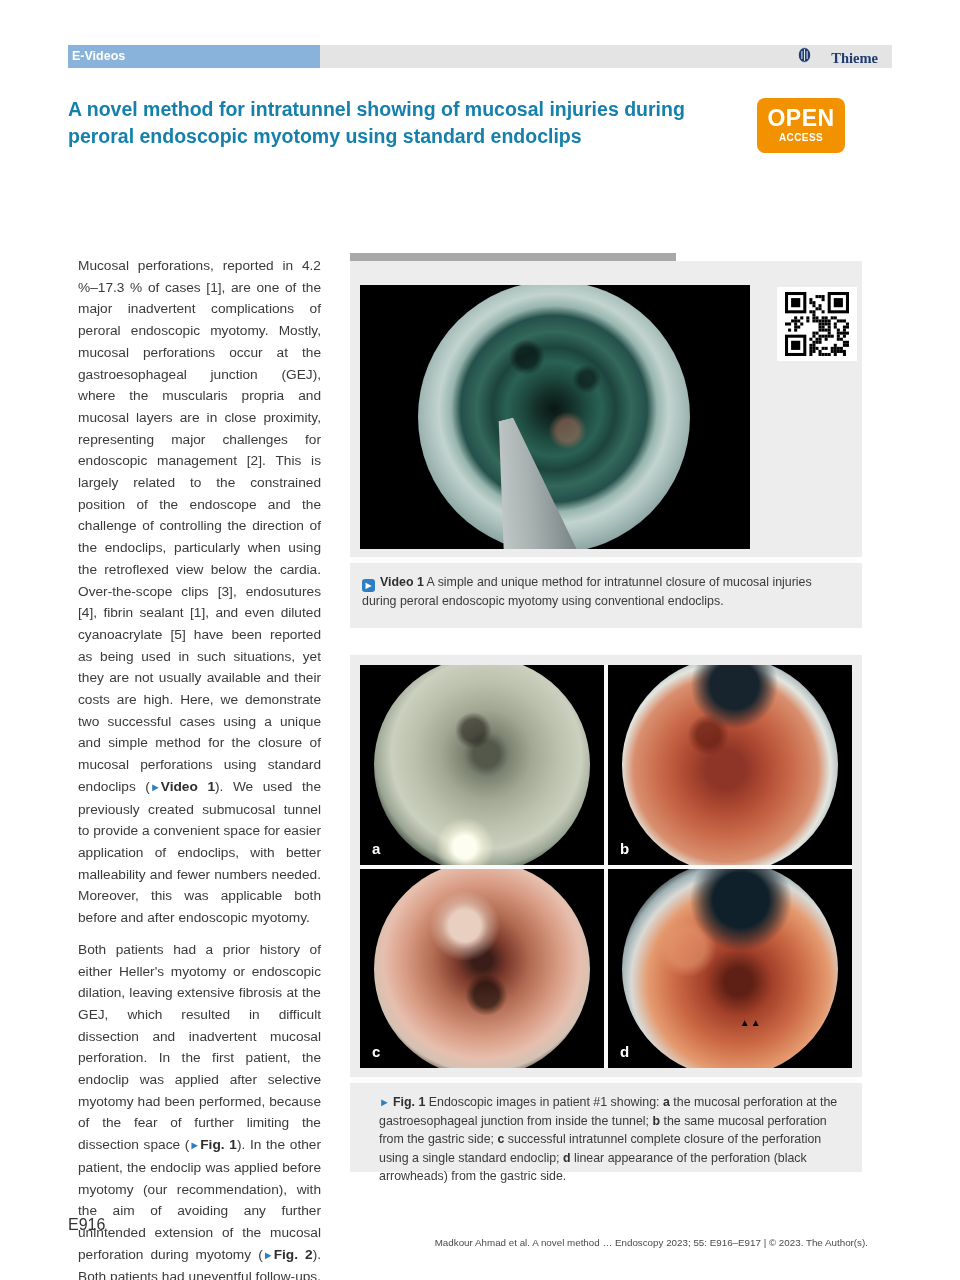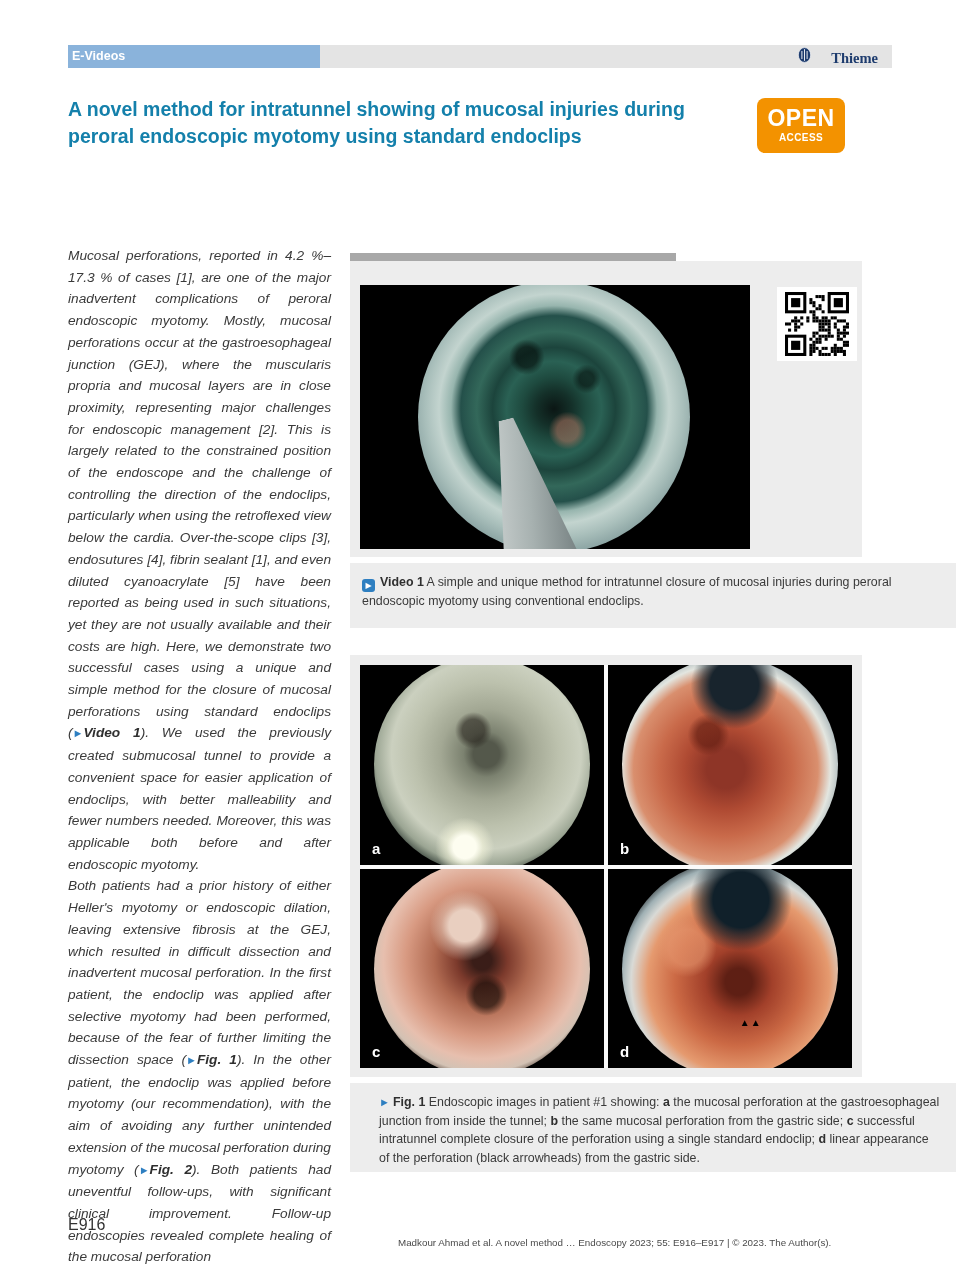--- a/index.html
+++ b/index.html
@@ -17,42 +17,42 @@
   .brand .word{font-family:"Liberation Serif",serif;font-weight:bold;font-size:14.5px;color:var(--navy);}
 
   
   .title{position:absolute;left:68px;top:96px;width:672px;color:var(--title);font-size:19.5px;font-weight:bold;line-height:1.4;}
   .oa-badge{position:absolute;left:757px;top:98px;width:88px;height:55px;background:var(--orange);border-radius:8px;color:#fff;font-weight:bold;text-align:center;display:flex;flex-direction:column;justify-content:center;}
   .oa-badge .l1{font-size:23px;line-height:24px;letter-spacing:.5px;}
   .oa-badge .l2{font-size:10px;line-height:15px;letter-spacing:.4px;}
 
   
   .col{position:absolute;left:68px;top:245px;width:263px;color:var(--ink);font-size:13.7px;line-height:21.7px;text-align:justify;}
-  .col p{margin:0;font-style:italic;}
+  .col p{margin:10px;}
   .seg-b{font-weight:bold;color:#2f2f2f;}
   .seg-accent{color:var(--accent);font-size:11px;}
 
   
   .video-topbar{position:absolute;left:350px;top:253px;width:326px;height:8px;background:var(--bar);}
   .video-panel{position:absolute;left:350px;top:261px;width:512px;height:296px;background:var(--panel);}
   .video-still{position:absolute;left:10px;top:24px;width:390px;height:264px;background:#000;overflow:hidden;}
   .endo-circle{position:absolute;left:58px;top:-4px;width:272px;height:272px;border-radius:50%;
     background:
       radial-gradient(circle at 40% 28%, rgba(5,15,12,.65) 0 4%, transparent 7%),
       radial-gradient(circle at 62% 36%, rgba(5,15,12,.6) 0 3%, transparent 6%),
       radial-gradient(circle at 55% 55%, rgba(190,120,100,.5) 0 5%, transparent 9%),
       radial-gradient(circle at 50% 47%,
         #0b1614 0%, #143029 9%, #1e4a3f 16%, #2a6154 24%, #1c443c 31%,
         #33685a 39%, #24504a 47%, #97b5ae 52%, #c3d4cf 58%, #a9bfbb 65%,
         #8aa3a2 73%, #6d8486 82%, #4d6164 100%);}
   .endo-cone{position:absolute;left:118px;bottom:-18px;width:92px;height:150px;transform:rotate(-14deg);
     clip-path:polygon(42% 0,58% 0,92% 100%,8% 100%);
     background:linear-gradient(100deg,#dde1e0,#a7b1b0 55%,#6f7a7b);}
   .qr{position:absolute;left:427px;top:26px;width:80px;height:74px;background:#fff;padding:5px;}
-  .caption-box{position:absolute;left:350px;width:606px;background:var(--panel);color:var(--ink);font-size:12.4px;line-height:1.5;padding:10px 14px 8px 12px;}
+  .caption-box{position:absolute;left:350px;width:512px;background:var(--panel);color:var(--ink);font-size:12.4px;line-height:1.5;padding:10px 14px 8px 12px;}
   .video-caption{top:563px;height:65px;}
   .fig-caption{top:1083px;height:89px;padding-left:29px;}
   .play-icon{display:inline-block;width:13px;height:13px;border-radius:3px;background:var(--accent);color:#fff;font-size:8px;line-height:13px;text-align:center;vertical-align:-2px;margin-right:5px;}
 
   
   .fig-panel{position:absolute;left:350px;top:655px;width:512px;height:422px;background:var(--panel);}
   .fig-grid{position:absolute;left:10px;top:10px;width:492px;height:403px;display:grid;grid-template-columns:1fr 1fr;grid-template-rows:1fr 1fr;gap:4px;background:#fafafa;}
   .fig-cell{position:relative;background:#000;overflow:hidden;}
   .fig-cell .circ{position:absolute;left:14px;top:-8px;width:216px;height:216px;border-radius:50%;}
   .circ-a{background:
@@ -73,21 +73,21 @@
   .circ-d{background:
       radial-gradient(circle at 55% 18%, #10202a 0 13%, rgba(16,32,42,.6) 18%, transparent 24%),
       radial-gradient(circle at 30% 40%, rgba(230,150,110,.6) 0 9%, transparent 15%),
       radial-gradient(circle at 54% 56%, #5e1f14 0 8%, #a2402a 20%, #cc6a45 38%, #e59a6f 54%,
         #d9dad6 64%, #9fb0b4 70%, #0c1114 78%, #05080a 100%);}
   .fig-label{position:absolute;left:12px;bottom:8px;color:#fff;font-weight:bold;font-size:15px;z-index:2;}
   .arrowheads{position:absolute;left:54%;bottom:20%;color:#000;font-size:10px;letter-spacing:1px;z-index:2;}
 
   
   .page-num{position:absolute;left:68px;top:1216px;font-size:16px;color:#333;}
-  .citation{position:absolute;right:92px;top:1237px;width:470px;text-align:left;font-size:9.8px;color:#4a4a4a;}
+  .citation{position:absolute;right:92px;top:1237px;width:470px;text-align:right;font-size:9.8px;color:#4a4a4a;}
 </style>
 </head>
 <body>
 
 <div class="page">
 
   <div class="header-bar">
     <div class="section-chip">E-Videos</div>
     <div class="brand">
       <span>

